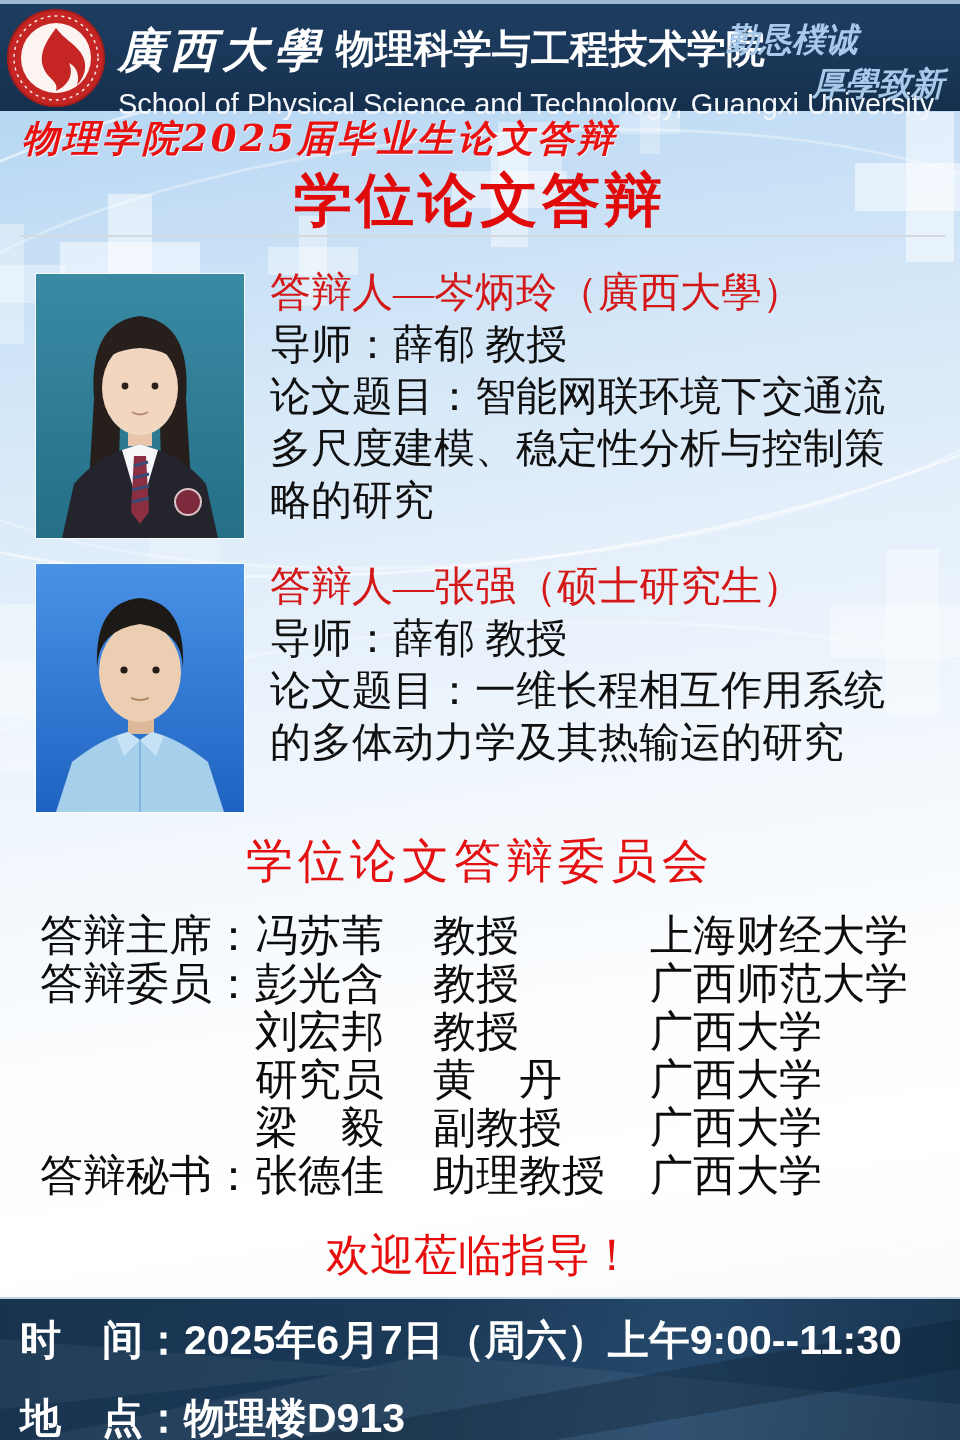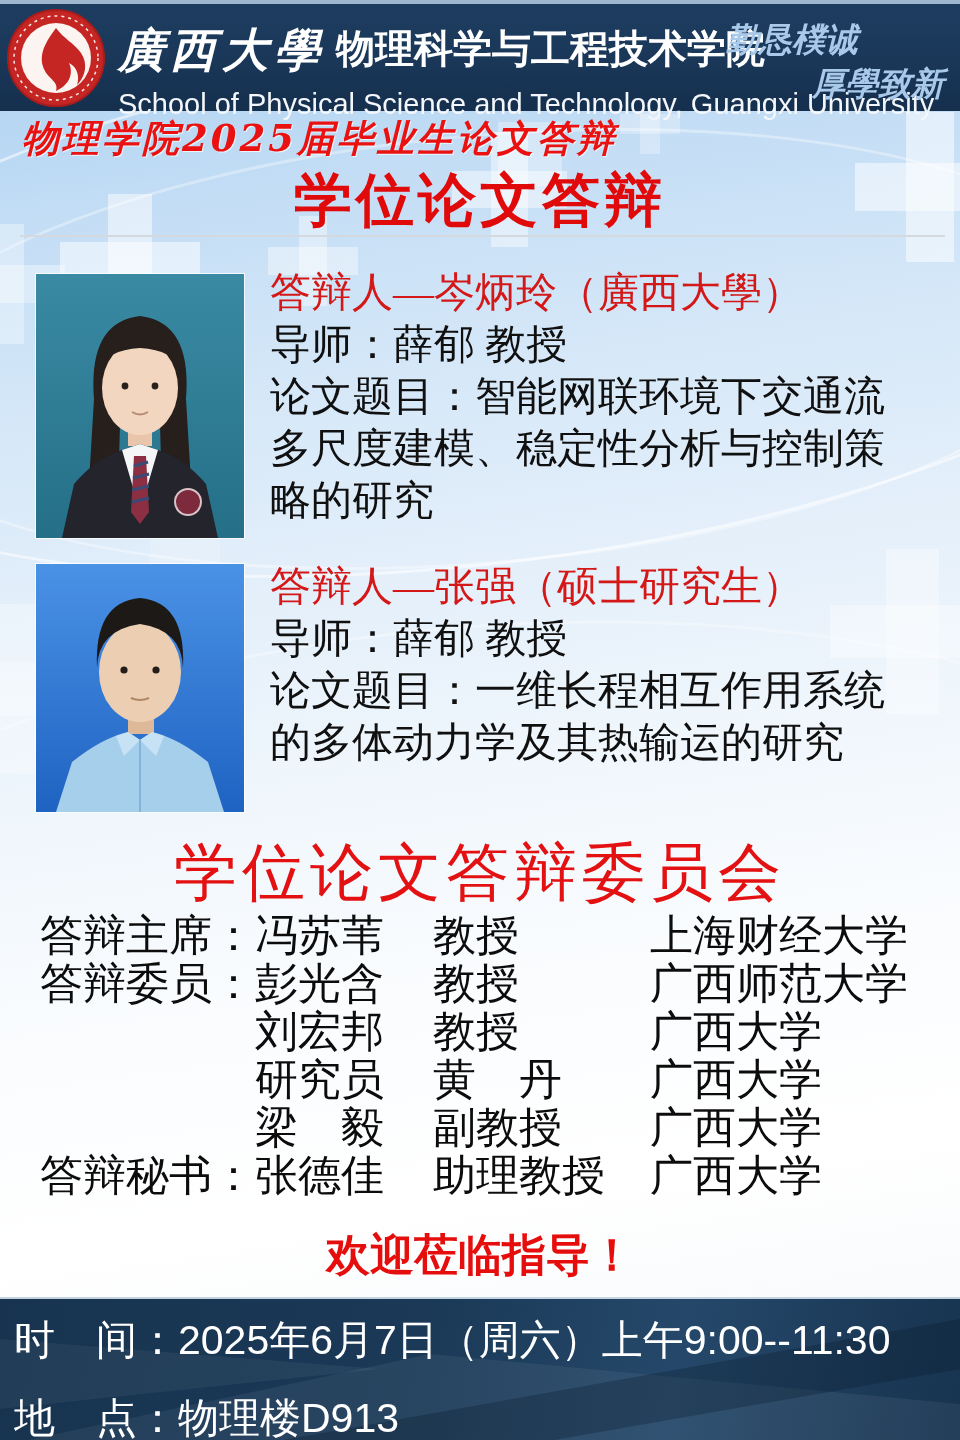--- a/index.html
+++ b/index.html
@@ -48,42 +48,42 @@
   .photo { position:absolute; left:36px; box-shadow:0 0 0 1px rgba(255,255,255,.8); }
   .photo1 { top:270px; width:208px; height:264px; }
   .photo2 { top:560px; width:208px; height:248px; }
   .cand-text { position:absolute; left:270px; width:645px; font-size:41px; line-height:52px; color:#101010; }
   .ct1 { top:262px; }
   .ct2 { top:556px; }
   .cand-text .heading { color:#d41717; }
   
   .committee-title {
     position:absolute; left:0; top:826px; width:100%; text-align:center;
-    font-size:63px; color:#e31111; letter-spacing:5px; font-weight:500;
+    font-size:47px; color:#e31111; letter-spacing:5px; font-weight:500;
   }
   .committee {
     position:absolute; left:40px; top:908px; width:890px;
     display:grid; grid-template-columns:215px 178px 217px auto;
     font-size:43px; line-height:48px; color:#0c0c0c;
   }
   .committee span { white-space:nowrap; }
   
   .welcome {
     position:absolute; left:0; top:1222px; width:100%; text-align:center;
-    font-family:"Liberation Sans","DejaVu Sans",sans-serif; font-weight:700; font-size:44px; color:#e60d0d;
+    font-family:"Liberation Sans","DejaVu Sans",sans-serif; font-weight:400; font-size:44px; color:#e60d0d;
   }
   
   .footer {
     position:absolute; left:0; top:1293px; width:960px; height:147px;
     background:linear-gradient(100deg,#17334f 0%,#1b3a58 45%,#25486a 70%,#17334f 100%);
     border-top:2px solid rgba(226,238,248,.85);
   }
   .footer svg { position:absolute; left:0; top:0; }
-  .f-line { position:absolute; left:14px; white-space:nowrap;
-    font-family:"Liberation Sans","DejaVu Sans",sans-serif; font-weight:400; font-size:41px; color:#ffffff; }
+  .f-line { position:absolute; left:20px; white-space:nowrap;
+    font-family:"Liberation Sans","DejaVu Sans",sans-serif; font-weight:700; font-size:41px; color:#ffffff; }
   .f1 { top:14px; }
   .f2 { top:92px; }
 </style>
 </head>
 <body>
 
 <div class="poster">
 
   <div class="swoosh sw1"></div>
   <div class="swoosh sw2"></div>

